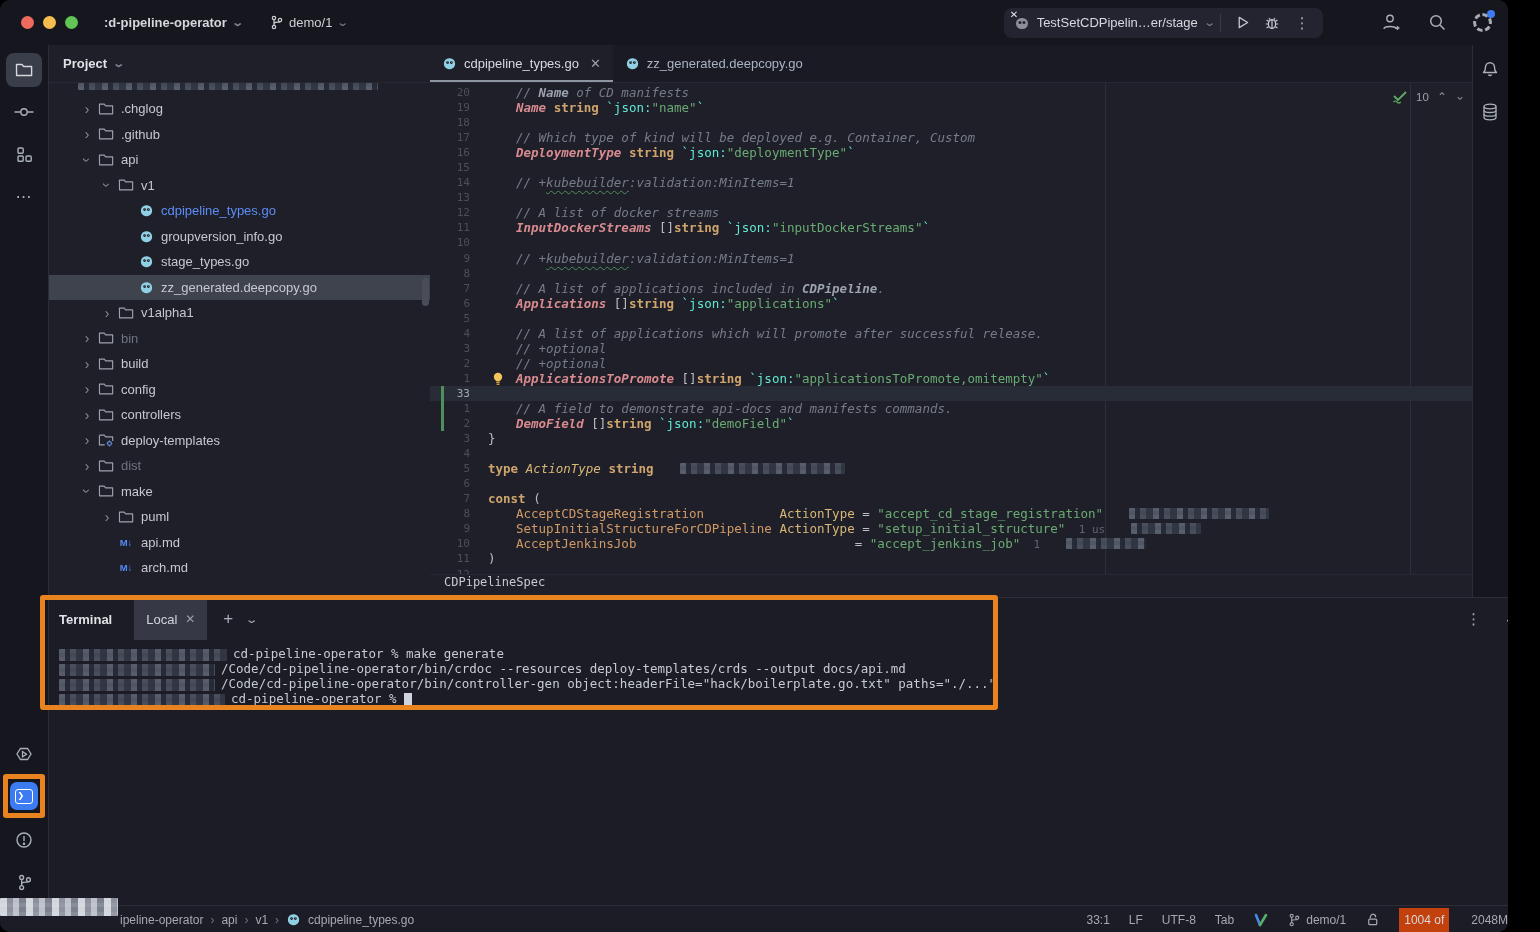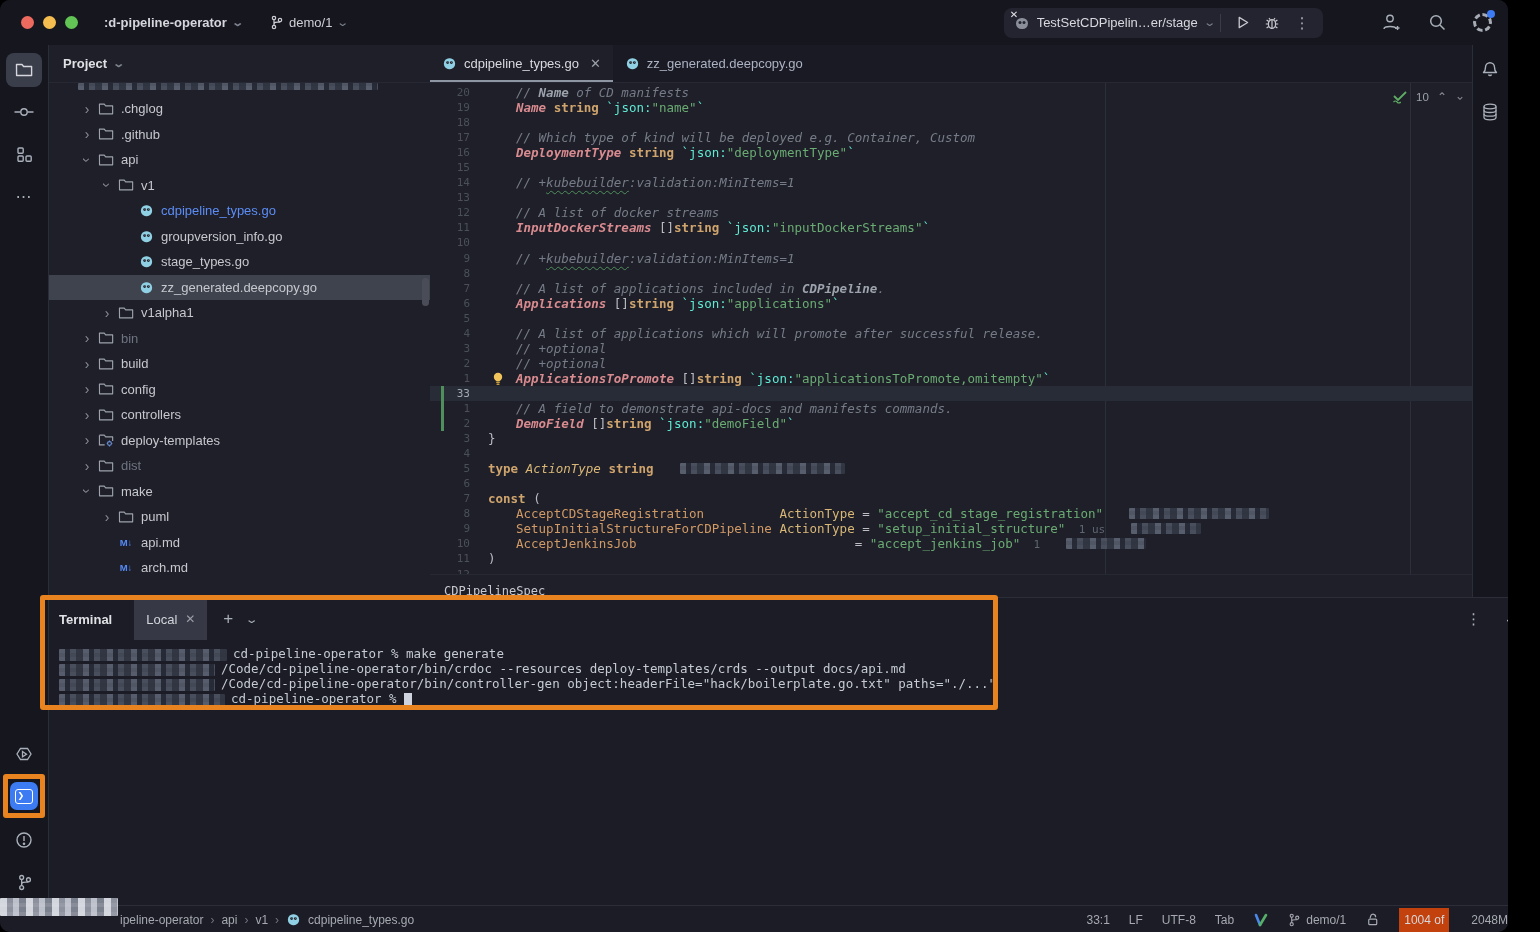--- a/index.html
+++ b/index.html
@@ -79,21 +79,21 @@
   .typi{color:#d9b777;font-style:italic;}
   .cname{color:#d19a66;}
   .hint{color:#5f6672;font-size:11px;}
   .green-bar{position:absolute;left:11px;width:3px;background:#4e8f5c;}
   .vscroll{position:absolute;right:18px;top:73px;width:7px;height:390px;background:#3b3e48;border-radius:4px;}
   .scroll-mark{position:absolute;right:22px;top:148px;width:3px;height:8px;background:#4a4d57;}
   .inspection{position:absolute;right:40px;top:7px;display:flex;align-items:center;gap:8px;
     color:#9ba0aa;font-size:11.5px;font-family:"Liberation Sans",sans-serif;}
   .insp-chev{color:#8b8e98;font-size:12px;}
   .bulb{position:absolute;left:62px;top:1px;}
-  .editor-breadcrumb{height:23px;display:flex;align-items:flex-end;padding-left:14px;color:#c8cad0;
+  .editor-breadcrumb{height:23px;display:flex;align-items:flex-start;padding-left:14px;color:#c8cad0;
     font-family:"DejaVu Sans Mono",monospace;font-size:12px;border-top:1px solid #262833;}
   
   .redact{display:inline-block;height:11px;vertical-align:middle;border-radius:1px;opacity:.9;
     background-image:
       repeating-linear-gradient(90deg,rgba(130,138,155,.5) 0 6px,rgba(40,44,56,.95) 6px 11px,rgba(95,102,118,.55) 11px 17px,rgba(52,57,70,.9) 17px 24px),
       repeating-linear-gradient(0deg,#3a3f4d 0 4px,#2c303c 4px 8px);}
   .redact.inline{margin-left:26px;}
   .redact.light{background-image:
       repeating-linear-gradient(90deg,rgba(235,238,245,.95) 0 7px,rgba(150,155,168,.8) 7px 13px,rgba(210,214,224,.9) 13px 19px,rgba(120,126,140,.7) 19px 26px),
       repeating-linear-gradient(0deg,#d8dbe2 0 4px,#aab0bc 4px 9px);}

